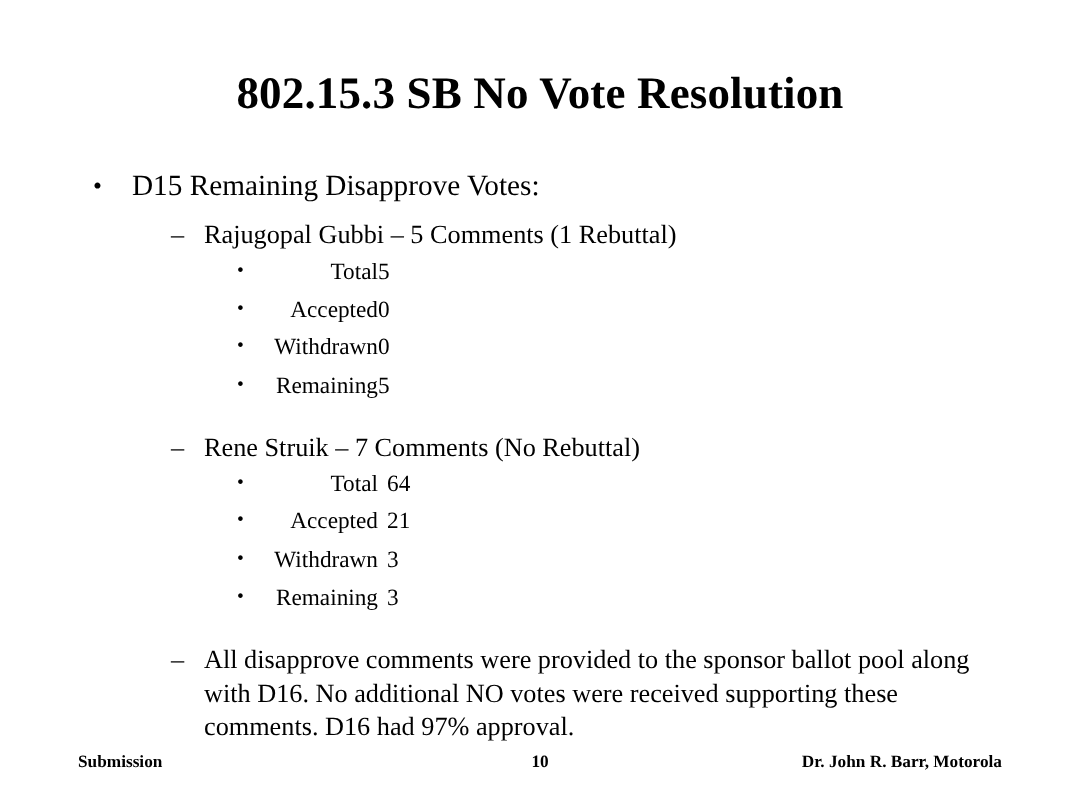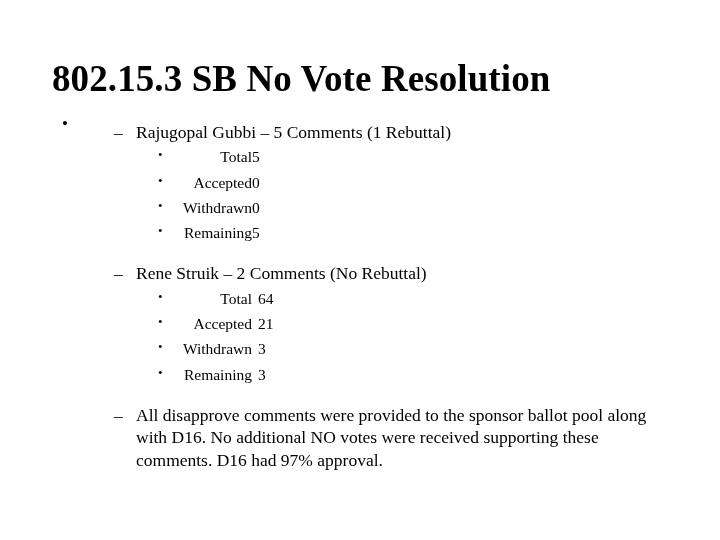--- a/index.html
+++ b/index.html
@@ -50,24 +50,24 @@
     left: 0;
     top: 19px;
     width: 616px;
     border-top: 1px solid #000000;
   }
 
   
   .slide-title {
     position: absolute;
     left: 52px;
-    top: 57px;
-    width: 616px;
-    text-align: left;
-    font-size: 37px;
+    top: 46px;
+    width: 616px;
+    text-align: center;
+    font-size: 30px;
     font-weight: bold;
     letter-spacing: 0.1px;
   }
 
   
   .body-area {
     position: absolute;
     left: 52px;
     top: 113px;
     width: 620px;
@@ -167,20 +167,21 @@
 
 <div class="slide">
 
 
   <div class="slide-title">802.15.3 SB No Vote Resolution</div>
 
   <div class="body-area">
 
     <div class="lvl1">
       <span class="bullet">•</span>
+      <span>D15 Remaining Disapprove Votes:</span>
     </div>
 
     <div class="lvl2">
       <span class="bullet">–</span>
       <span>Rajugopal Gubbi – 5 Comments (1 Rebuttal)</span>
     </div>
 
     <div class="lvl3">
       <span class="bullet">•</span>
       <span class="lbl">Total</span><span class="val">5</span>
@@ -195,21 +196,21 @@
     </div>
     <div class="lvl3">
       <span class="bullet">•</span>
       <span class="lbl">Remaining</span><span class="val">5</span>
     </div>
 
     <div class="group-gap"></div>
 
     <div class="lvl2">
       <span class="bullet">–</span>
-      <span>Rene Struik – 2 Comments (No Rebuttal)</span>
+      <span>Rene Struik – 7 Comments (No Rebuttal)</span>
     </div>
 
     <div class="lvl3">
       <span class="bullet">•</span>
       <span class="lbl">Total</span><span class="val wide">64</span>
     </div>
     <div class="lvl3">
       <span class="bullet">•</span>
       <span class="lbl">Accepted</span><span class="val wide">21</span>
     </div>
@@ -224,14 +225,19 @@
 
     <div class="group-gap"></div>
 
     <div class="lvl2 para">
       <span class="bullet">–</span>
       <span>All disapprove comments were provided to the sponsor ballot pool along with D16. No additional NO votes were received supporting these comments. D16 had 97% approval.</span>
     </div>
 
   </div>
 
+  <div class="footer">
+    <div class="footer-left">Submission</div>
+    <div class="footer-center">10</div>
+    <div class="footer-right">Dr. John R. Barr, Motorola</div>
+  </div>
 
 </div>
 
 </body></html>

